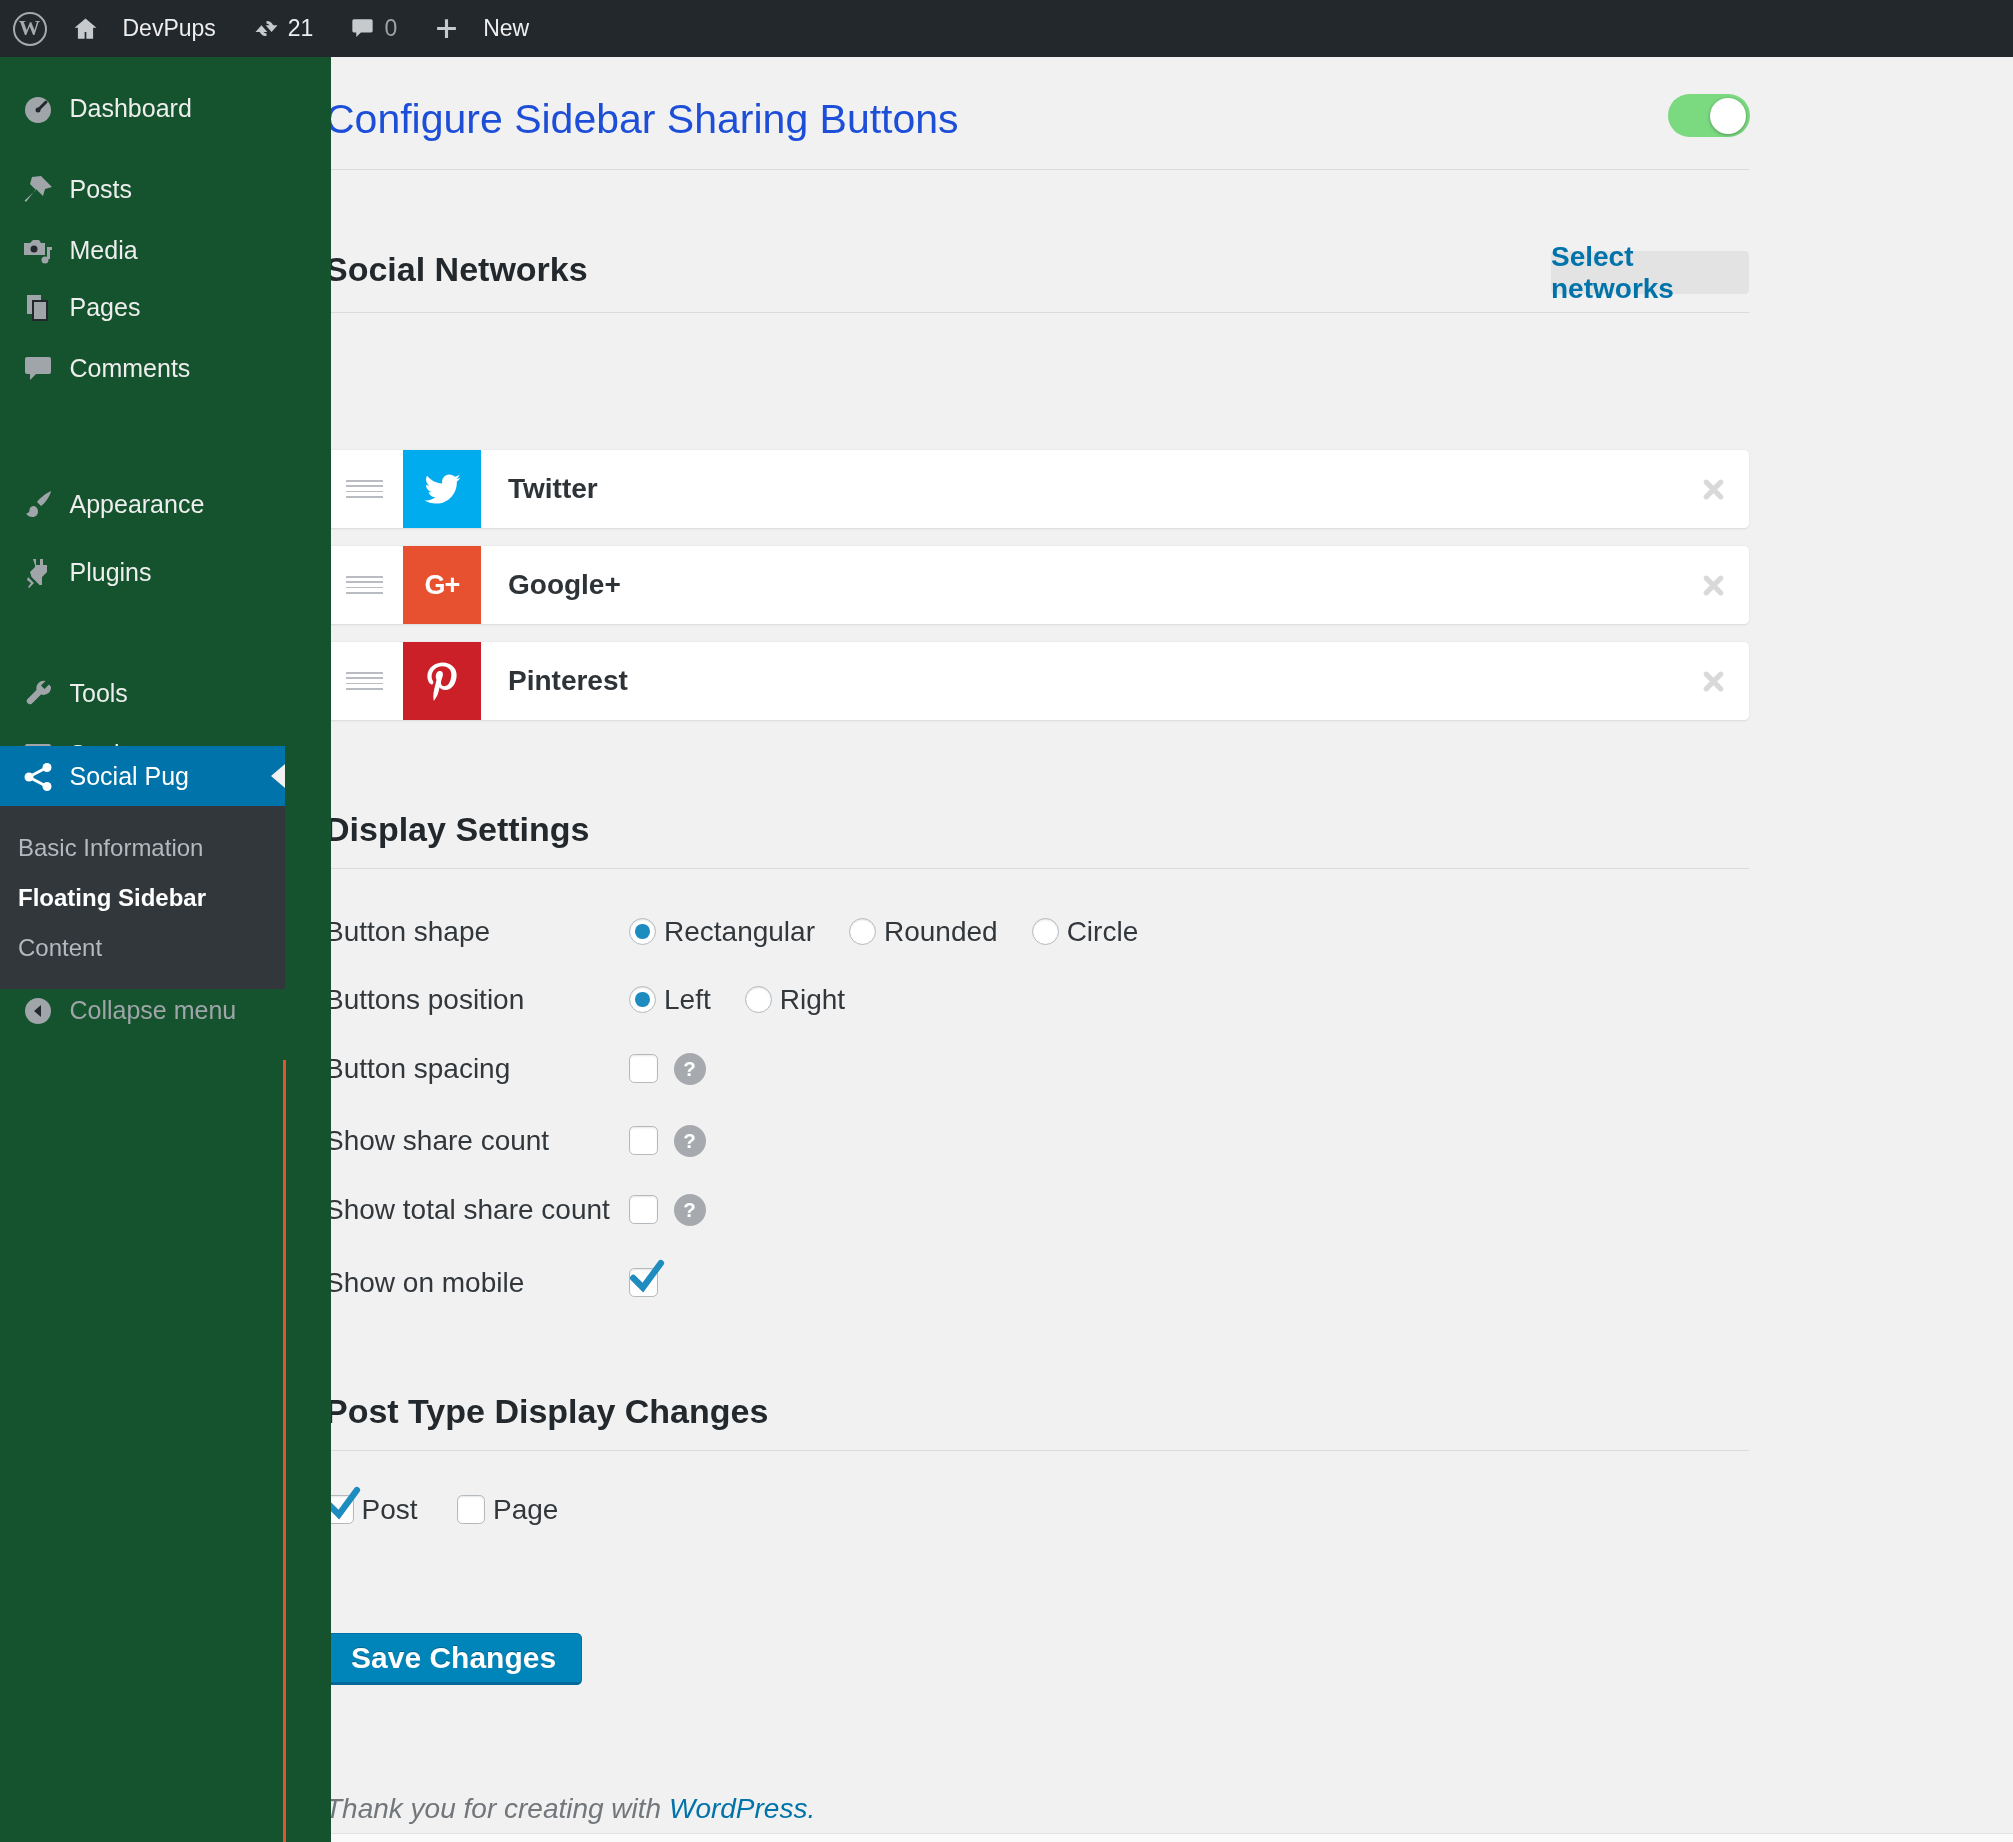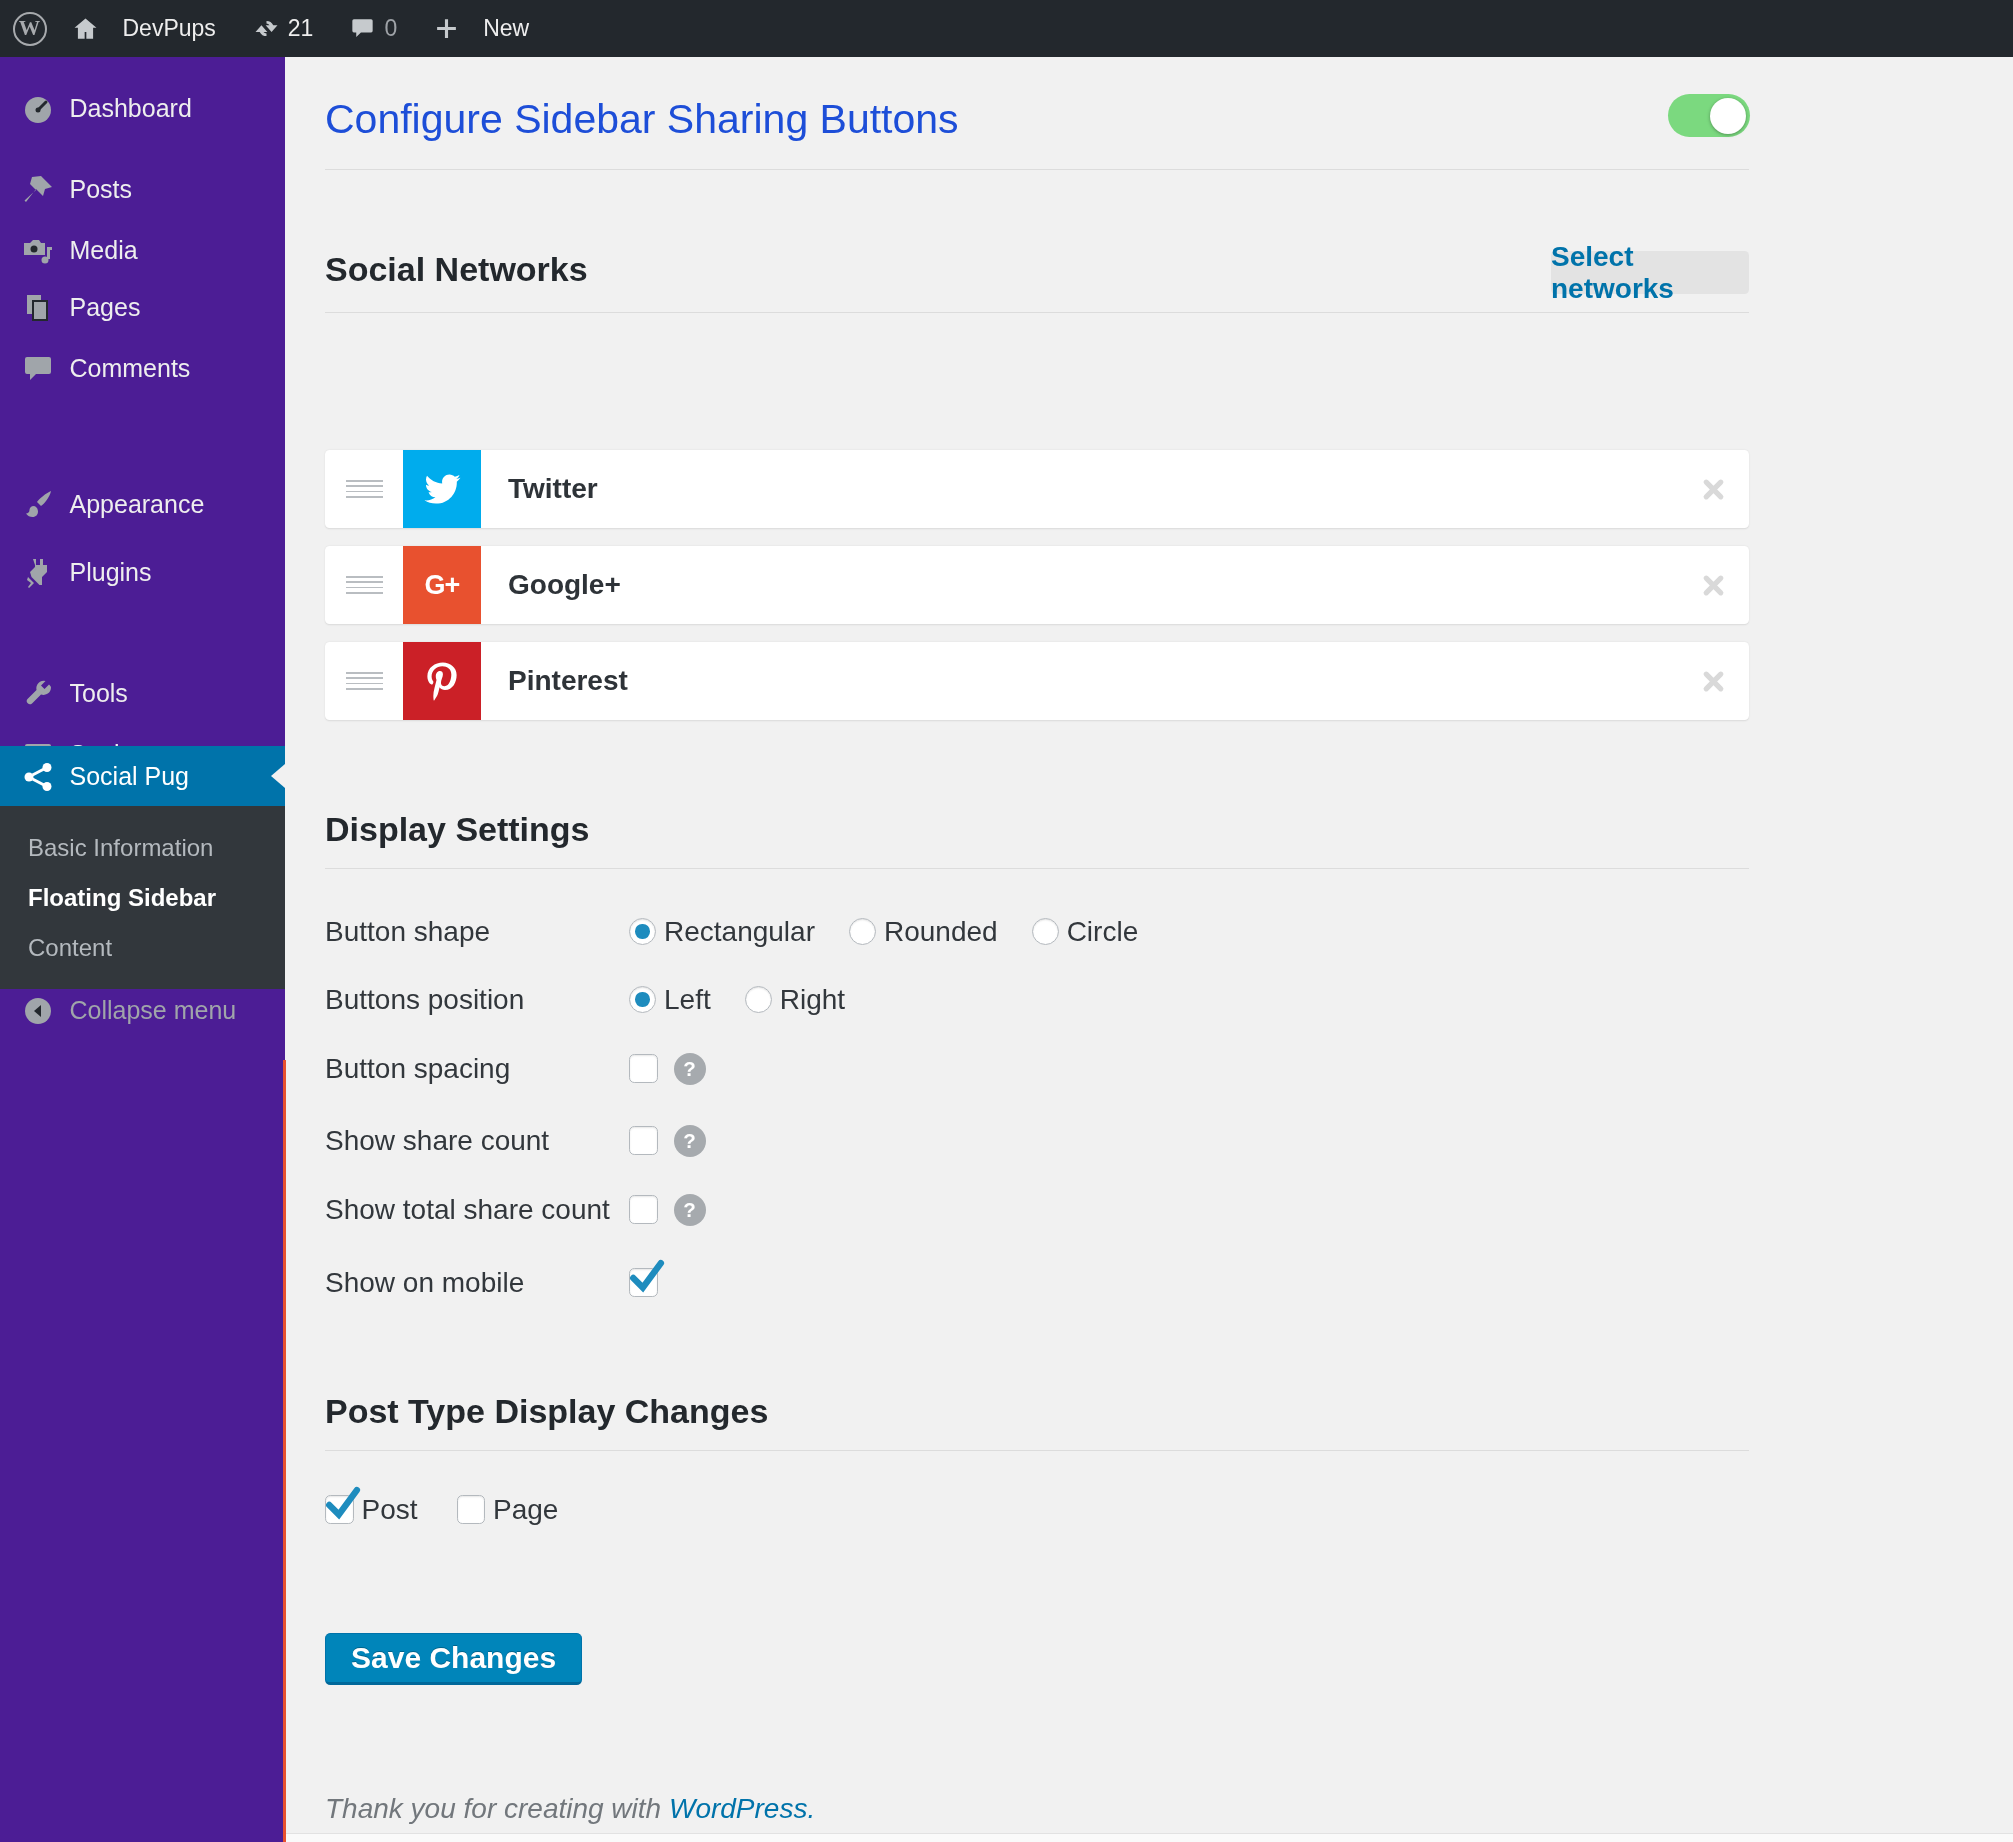--- a/index.html
+++ b/index.html
@@ -10,31 +10,31 @@
   
   .topbar{position:absolute;left:0;top:0;width:2014px;height:57px;background:#23282d;display:flex;align-items:center;color:#eee;font-size:23px;z-index:30}
   .tb-txt{margin-left:24px;color:#eee}
   .tb-num{margin-left:8px;color:#eee}
   .wp-logo{margin-left:12.5px;width:34px;height:34px;border:2.7px solid #a7aaad;border-radius:50%;display:flex;align-items:center;justify-content:center;color:#a7aaad;font-family:"Liberation Serif",serif;font-weight:700;font-size:21.4px}
   .tb-ic{margin-left:37px}
   .tb-ic.first{margin-left:25px}
   .tb-zero{margin-left:9px;color:#9ea2a7}
 
   
-  .sidebar{position:absolute;left:0;top:57px;width:285px;height:1786px;background:#4c1d95;z-index:20}
+  .sidebar{position:absolute;left:0;top:57px;width:331px;height:1786px;background:#14532d;z-index:20}
   .mi{position:absolute;left:0;width:285px;height:61px;display:flex;align-items:center;cursor:pointer}
   .mi .ic{width:39px;margin-left:18px;display:flex;justify-content:center}
   .mi svg{width:32px;height:32px;fill:#a0a5aa}
   .mi .lbl{margin-left:12.5px;font-size:25px;color:#eee;white-space:nowrap}
   .mi.active{background:#0073aa}
   .mi.active svg{fill:#fff}
   .mi.active .lbl{color:#fff}
   .cur-arrow{position:absolute;right:0;top:50%;margin-top:-12.5px;width:0;height:0;border-top:12.5px solid transparent;border-bottom:12.5px solid transparent;border-right:14.3px solid #f1f1f1}
   .submenu{position:absolute;left:0;top:749px;width:285px;padding:17px 0 16px 0;background:#32373c}
-  .smi{height:50px;display:flex;align-items:center;padding-left:28px;font-size:24px;color:#b4b9be;cursor:pointer;white-space:nowrap}
+  .smi{height:50px;display:flex;align-items:center;padding-left:18px;font-size:24px;color:#b4b9be;cursor:pointer;white-space:nowrap}
   .smi.current{color:#fff;font-weight:700}
   .mi.collapse .lbl{color:#a0a5aa}
   .accent-line{position:absolute;left:283px;top:1003px;width:2.7px;bottom:0;background:#e8512f}
 
   
   .content{position:absolute;left:285px;top:57px;width:1729px;height:1786px;background:#f1f1f1;z-index:10}
   .page-title{position:absolute;left:40px;top:36px;height:53px;line-height:53px;font-size:41px;font-weight:400;color:#1d4ed8;white-space:nowrap}
   .toggle{position:absolute;left:1383px;top:37px;width:82px;height:43px;border-radius:21.4px;background:#7bd97f;cursor:pointer}
   .toggle .knob{position:absolute;right:3.6px;top:3.6px;width:36px;height:36px;border-radius:50%;background:#fff;box-shadow:0 0.9px 3.6px rgba(0,0,0,.35)}
   .hr{position:absolute;left:40px;width:1424px;height:0.9px;background:#dcdcdc}

